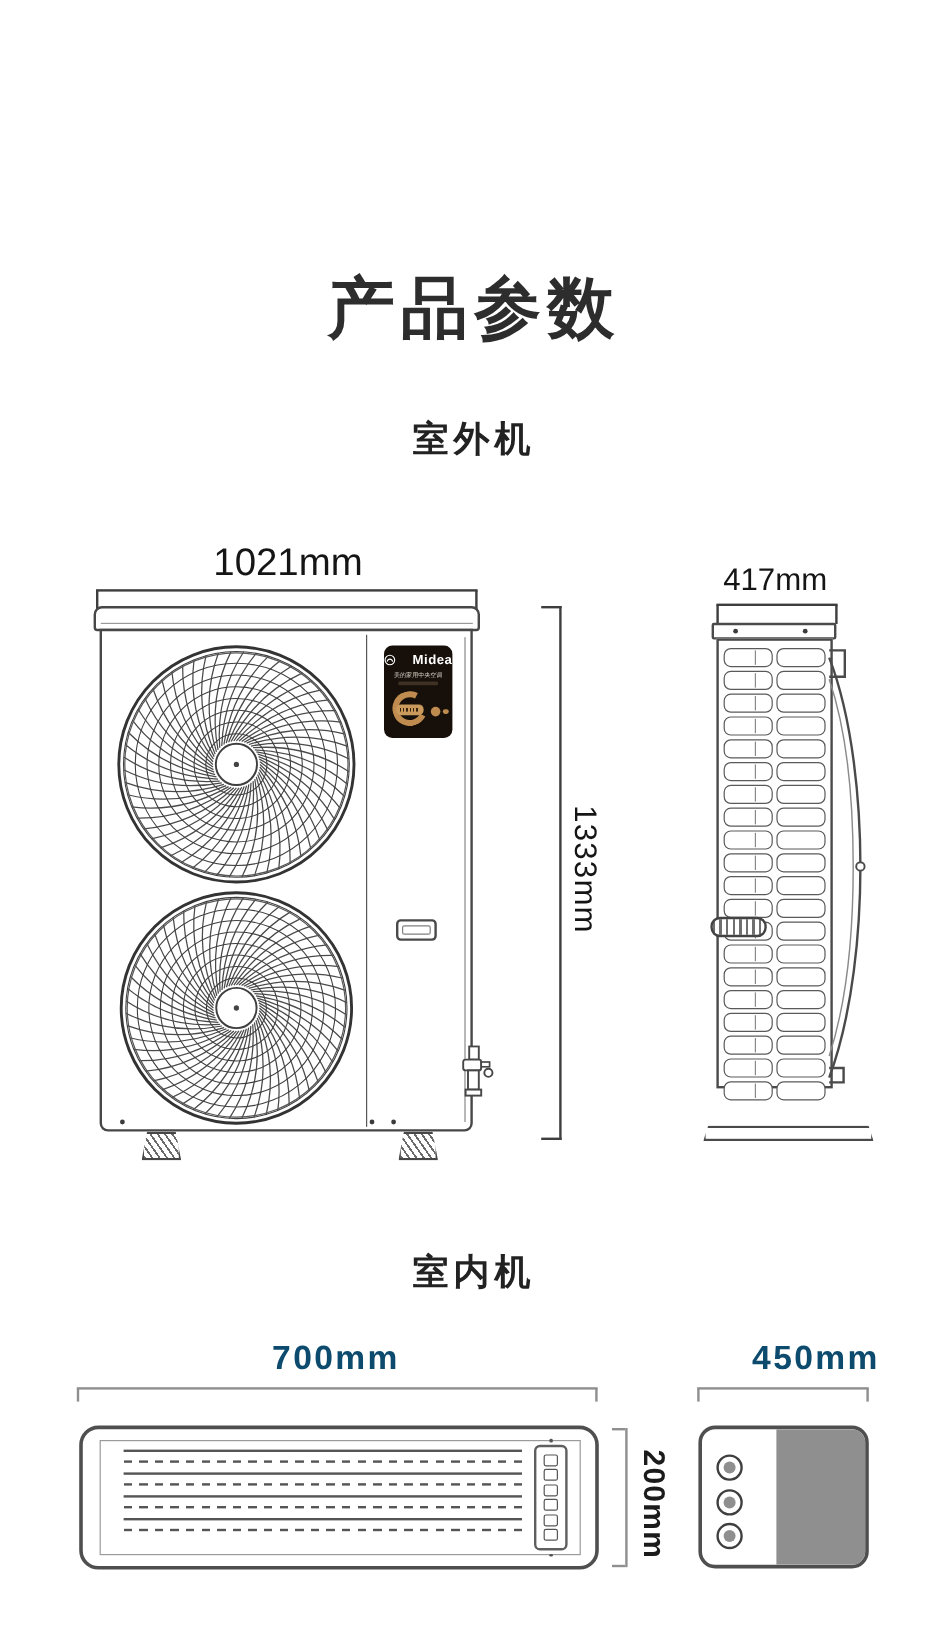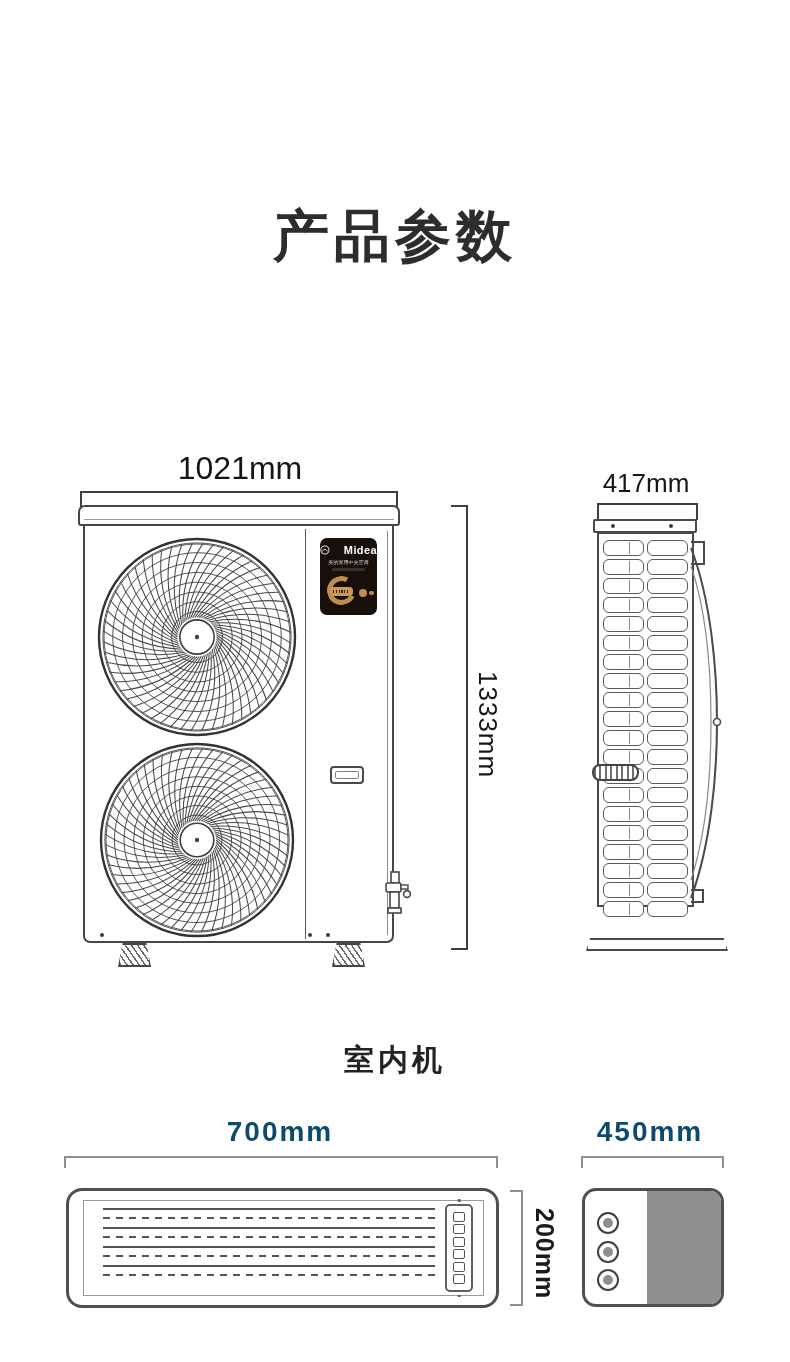--- a/index.html
+++ b/index.html
@@ -1,21 +1,21 @@
 <!DOCTYPE html>
 <html><head>
 <meta charset="utf-8">
 <style>
   *{box-sizing:border-box;margin:0;padding:0}
   html,body{background:#fff}
   body{font-family:"Liberation Sans","DejaVu Sans",sans-serif;color:#1c1c1c}
   .canvas{position:relative;width:790px;height:1362px;margin:0 auto;background:#fff;overflow:hidden}
 
   
-  .page-title{position:absolute;top:199px;left:0;width:100%;text-align:center;
+  .page-title{position:absolute;top:220px;left:0;width:100%;text-align:center;
     font-size:56px;font-weight:900;color:#2d2d2d;letter-spacing:5px}
   .section-label{position:absolute;left:0;width:100%;text-align:center;
     font-size:30px;font-weight:700;color:#222;letter-spacing:4px}
   .section-label.outdoor{top:346px}
   .section-label.indoor{top:1040px}
 
   
   .dim-text{position:absolute;text-align:center;font-size:32px;color:#151515}
   .dim-text.geo{font-weight:700;letter-spacing:2px;color:#0c4a6e;font-size:28px}
   .hline{position:absolute;border-top:2.5px solid #3e3e3e}
@@ -102,20 +102,21 @@
   .knob{position:absolute;left:12px;width:22px;height:22px;border:2px solid #3f3f3f;border-radius:50%;background:#fff}
   .knob::after{content:'';position:absolute;inset:4px;border-radius:50%;background:#8f8f8f}
 </style>
 </head>
 <body>
 
 <div class="canvas">
 
   <div class="page-title">产品参数</div>
 
+  <div class="section-label outdoor">室外机</div>
 
   <div class="dim-text" style="left:80px;top:450px;width:320px">1021mm</div>
   <div class="hline" style="left:80px;top:491px;width:318px;height:17px"></div>
 
   <div class="ou-front">
     <div class="ou-cap"></div>
     <div class="ou-body"></div>
     <div class="ou-divider"></div>
     <div class="ou-seam"></div>
     <svg id="ou-fan-svg" class="ou-fans" width="216" height="414">
@@ -396,21 +397,21 @@
       <path d="M3 350 h12 v12 h-12" fill="none" stroke="#4a4a4a" stroke-width="2"></path>
     </svg>
     <div class="side-base"></div>
   </div>
 
   <div class="section-label indoor">室内机</div>
 
   <div class="dim-text geo" style="left:130px;top:1116px;width:300px">700mm</div>
   <div class="hline gray" style="left:64px;top:1156px;width:434px;height:11px"></div>
 
-  <div class="dim-text geo" style="left:570px;top:1116px;width:160px">450mm</div>
+  <div class="dim-text geo" style="left:600px;top:1116px;width:160px">450mm</div>
   <div class="hline gray" style="left:581px;top:1156px;width:143px;height:11px"></div>
 
   <div class="iu-front">
     <div class="iu-inner"></div>
     <div id="iu-slats" class="iu-slats">
         <div class="iu-slat"></div>
         <div class="iu-slat"></div>
         <div class="iu-slat"></div>
         <div class="iu-slat"></div>
       </div>

